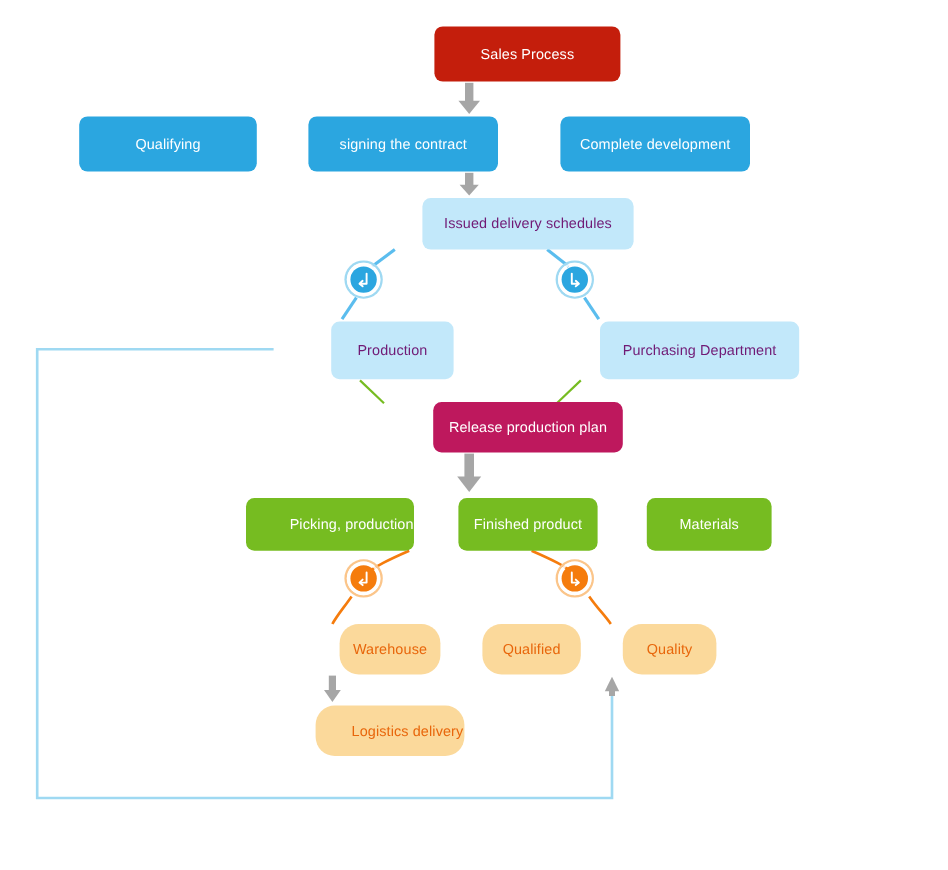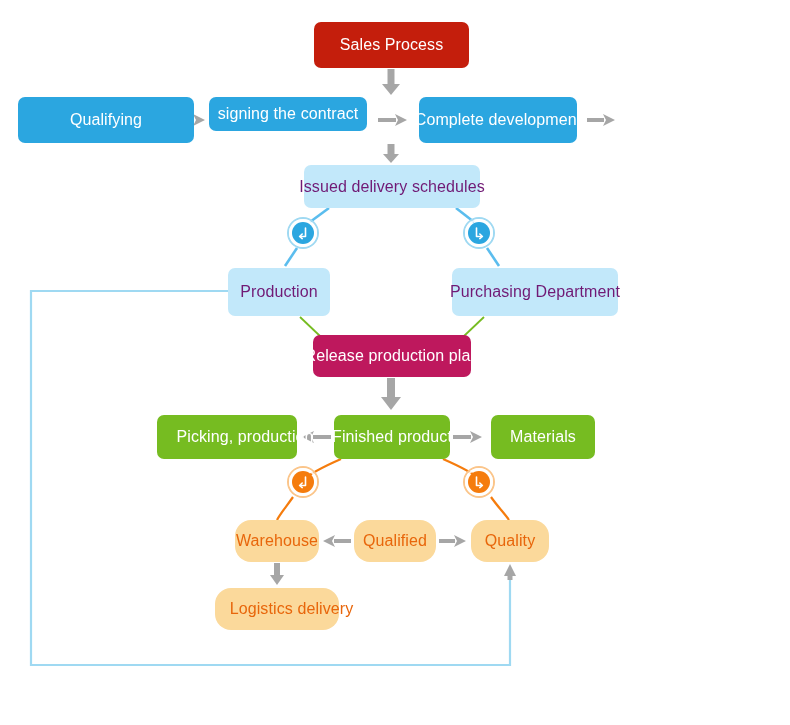--- a/index.html
+++ b/index.html
@@ -28,25 +28,26 @@
     pointer-events: none;
   }
   .node {
     position: absolute;
     box-sizing: border-box;
     display: flex;
     align-items: center;
     justify-content: center;
     text-align: center;
     border-radius: 7px;
-    font-size: 16px;
+    font-size: 12px;
     line-height: 1.2;
     padding: 0 8px;
     letter-spacing: 0.1px;
     white-space: nowrap;
+    margin-left: 48px;
   }
   .node.red    { background: #C41E0C; color: #ffffff; }
   .node.blue   { background: #2BA6E0; color: #ffffff; }
   .node.ltblue { background: #C2E8FA; color: #701a75; }
   .node.orange { background: #be185d; color: #ffffff; }
   .node.green  { background: #76BC21; color: #ffffff; }
   .node.tan    { background: #FBD99B; color: #E8660B; border-radius: 16px; }
 
   .badge {
     position: absolute;
@@ -178,25 +179,25 @@
       <path d="M228,291 L31,291 L31,665 L510,665 L510,580" stroke="#9FD9F2" stroke-width="2.2" fill="none"></path>
       <line x1="510" y1="580" x2="510" y2="573" stroke="#A6A6A6" stroke-width="5"></line>
       <polygon points="504,576 516,576 510,564" fill="#A6A6A6"></polygon>
     </g>
   </svg>
 
   <div class="node red" style="left:314px; top:22px; width:155px; height:46px;">
     <span>Sales Process</span>
   </div>
 
-  <div class="node blue" style="left:18px; top:97px; width:176px; height:46px;">
+  <div class="node blue" style="left:18px; top:97px; width:148px; height:46px;">
     <span>Qualifying</span>
   </div>
 
-  <div class="node blue" style="left:209px; top:97px; width:158px; height:34px;">
+  <div class="node blue" style="left:209px; top:97px; width:158px; height:46px;">
     <span>signing the contract</span>
   </div>
 
   <div class="node blue" style="left:419px; top:97px; width:158px; height:46px;">
     <span>Complete development</span>
   </div>
 
 
   <div class="node ltblue" style="left:304px; top:165px; width:176px; height:43px;">
     <span>Issued delivery schedules</span>

